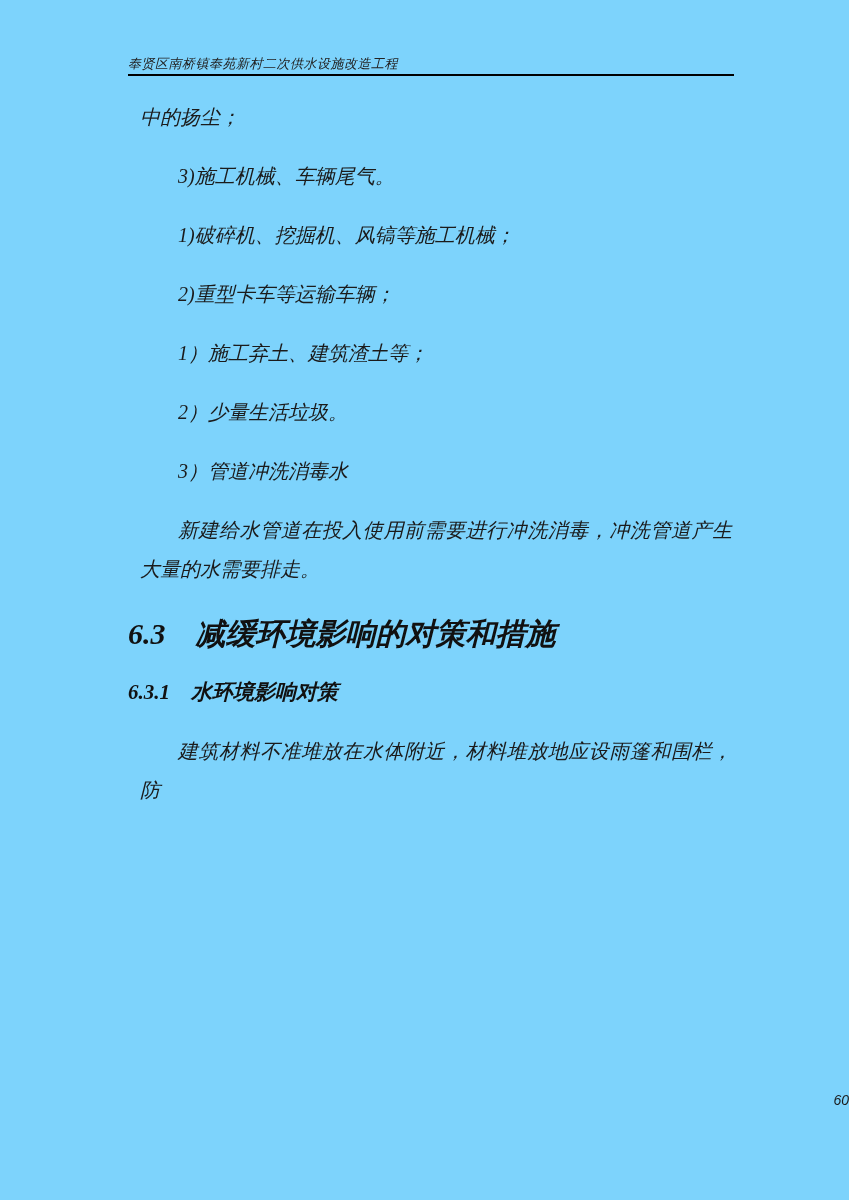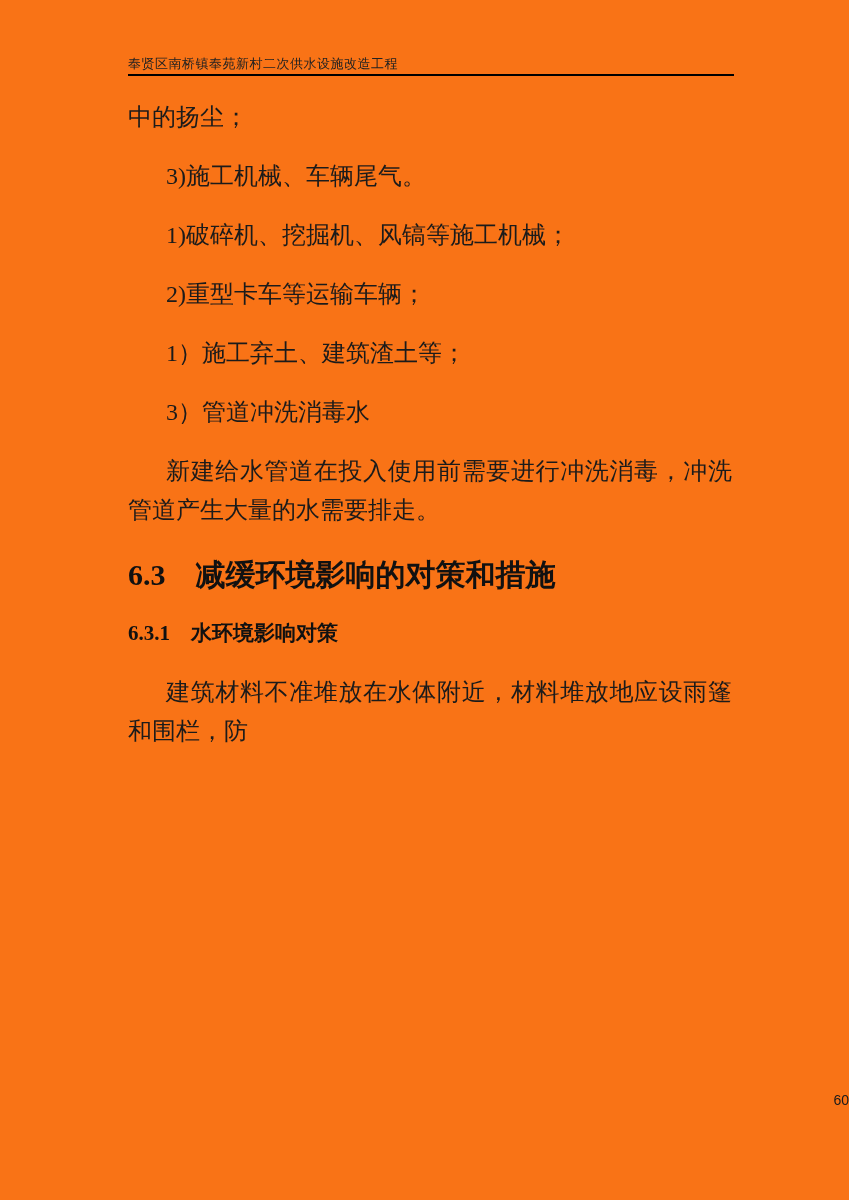--- a/index.html
+++ b/index.html
@@ -4,46 +4,47 @@
 <style>
   html, body {
     margin: 0;
     padding: 0;
     background: #ffffff;
   }
   .page {
     position: relative;
     width: 849px;
     height: 1200px;
-    background: #f97316;
+    background: #7dd3fc;
     color: #1b1b1b;
     font-family: "Liberation Serif", "DejaVu Serif", serif;
     overflow: hidden;
+    font-style: italic;
   }
   .page-header {
     position: absolute;
     left: 128px;
     top: 56px;
     width: 606px;
     font-size: 13px;
     line-height: 15px;
     padding-bottom: 3px;
     border-bottom: 2px solid #000000;
     color: #222222;
     letter-spacing: 0.5px;
   }
   .doc-body {
     position: absolute;
     left: 128px;
     top: 98px;
     width: 604px;
   }
   .doc-body p.paragraph {
-    margin: 0 0 20px 0;
-    font-size: 24px;
+    margin: 0 0 20px 12px;
+    font-size: 20px;
     line-height: 39px;
     text-align: justify;
     white-space: pre-wrap;
   }
   .doc-body p.paragraph.indent {
     text-indent: 38px;
   }
   .doc-body h2.heading2,
   .doc-body h3.heading3 {
     margin: 0 0 20px 0;
@@ -79,20 +80,21 @@
   <div class="page-header">
     <span>奉贤区南桥镇奉苑新村二次供水设施改造工程</span>
   </div>
 
   <main class="doc-body" id="doc-body">
       <p class="paragraph">中的扬尘；</p>
       <p class="paragraph indent">3)施工机械、车辆尾气。</p>
       <p class="paragraph indent">1)破碎机、挖掘机、风镐等施工机械；</p>
       <p class="paragraph indent">2)重型卡车等运输车辆；</p>
       <p class="paragraph indent">1）施工弃土、建筑渣土等；</p>
+      <p class="paragraph indent">2）少量生活垃圾。</p>
       <p class="paragraph indent">3）管道冲洗消毒水</p>
       <p class="paragraph indent">新建给水管道在投入使用前需要进行冲洗消毒，冲洗管道产生大量的水需要排走。</p>
       <h2 class="heading2">6.3　减缓环境影响的对策和措施</h2>
       <h3 class="heading3">6.3.1　水环境影响对策</h3>
       <p class="paragraph indent">建筑材料不准堆放在水体附近，材料堆放地应设雨篷和围栏，防</p>
     </main>
 
   <div class="page-number">60</div>
 
 </div>

